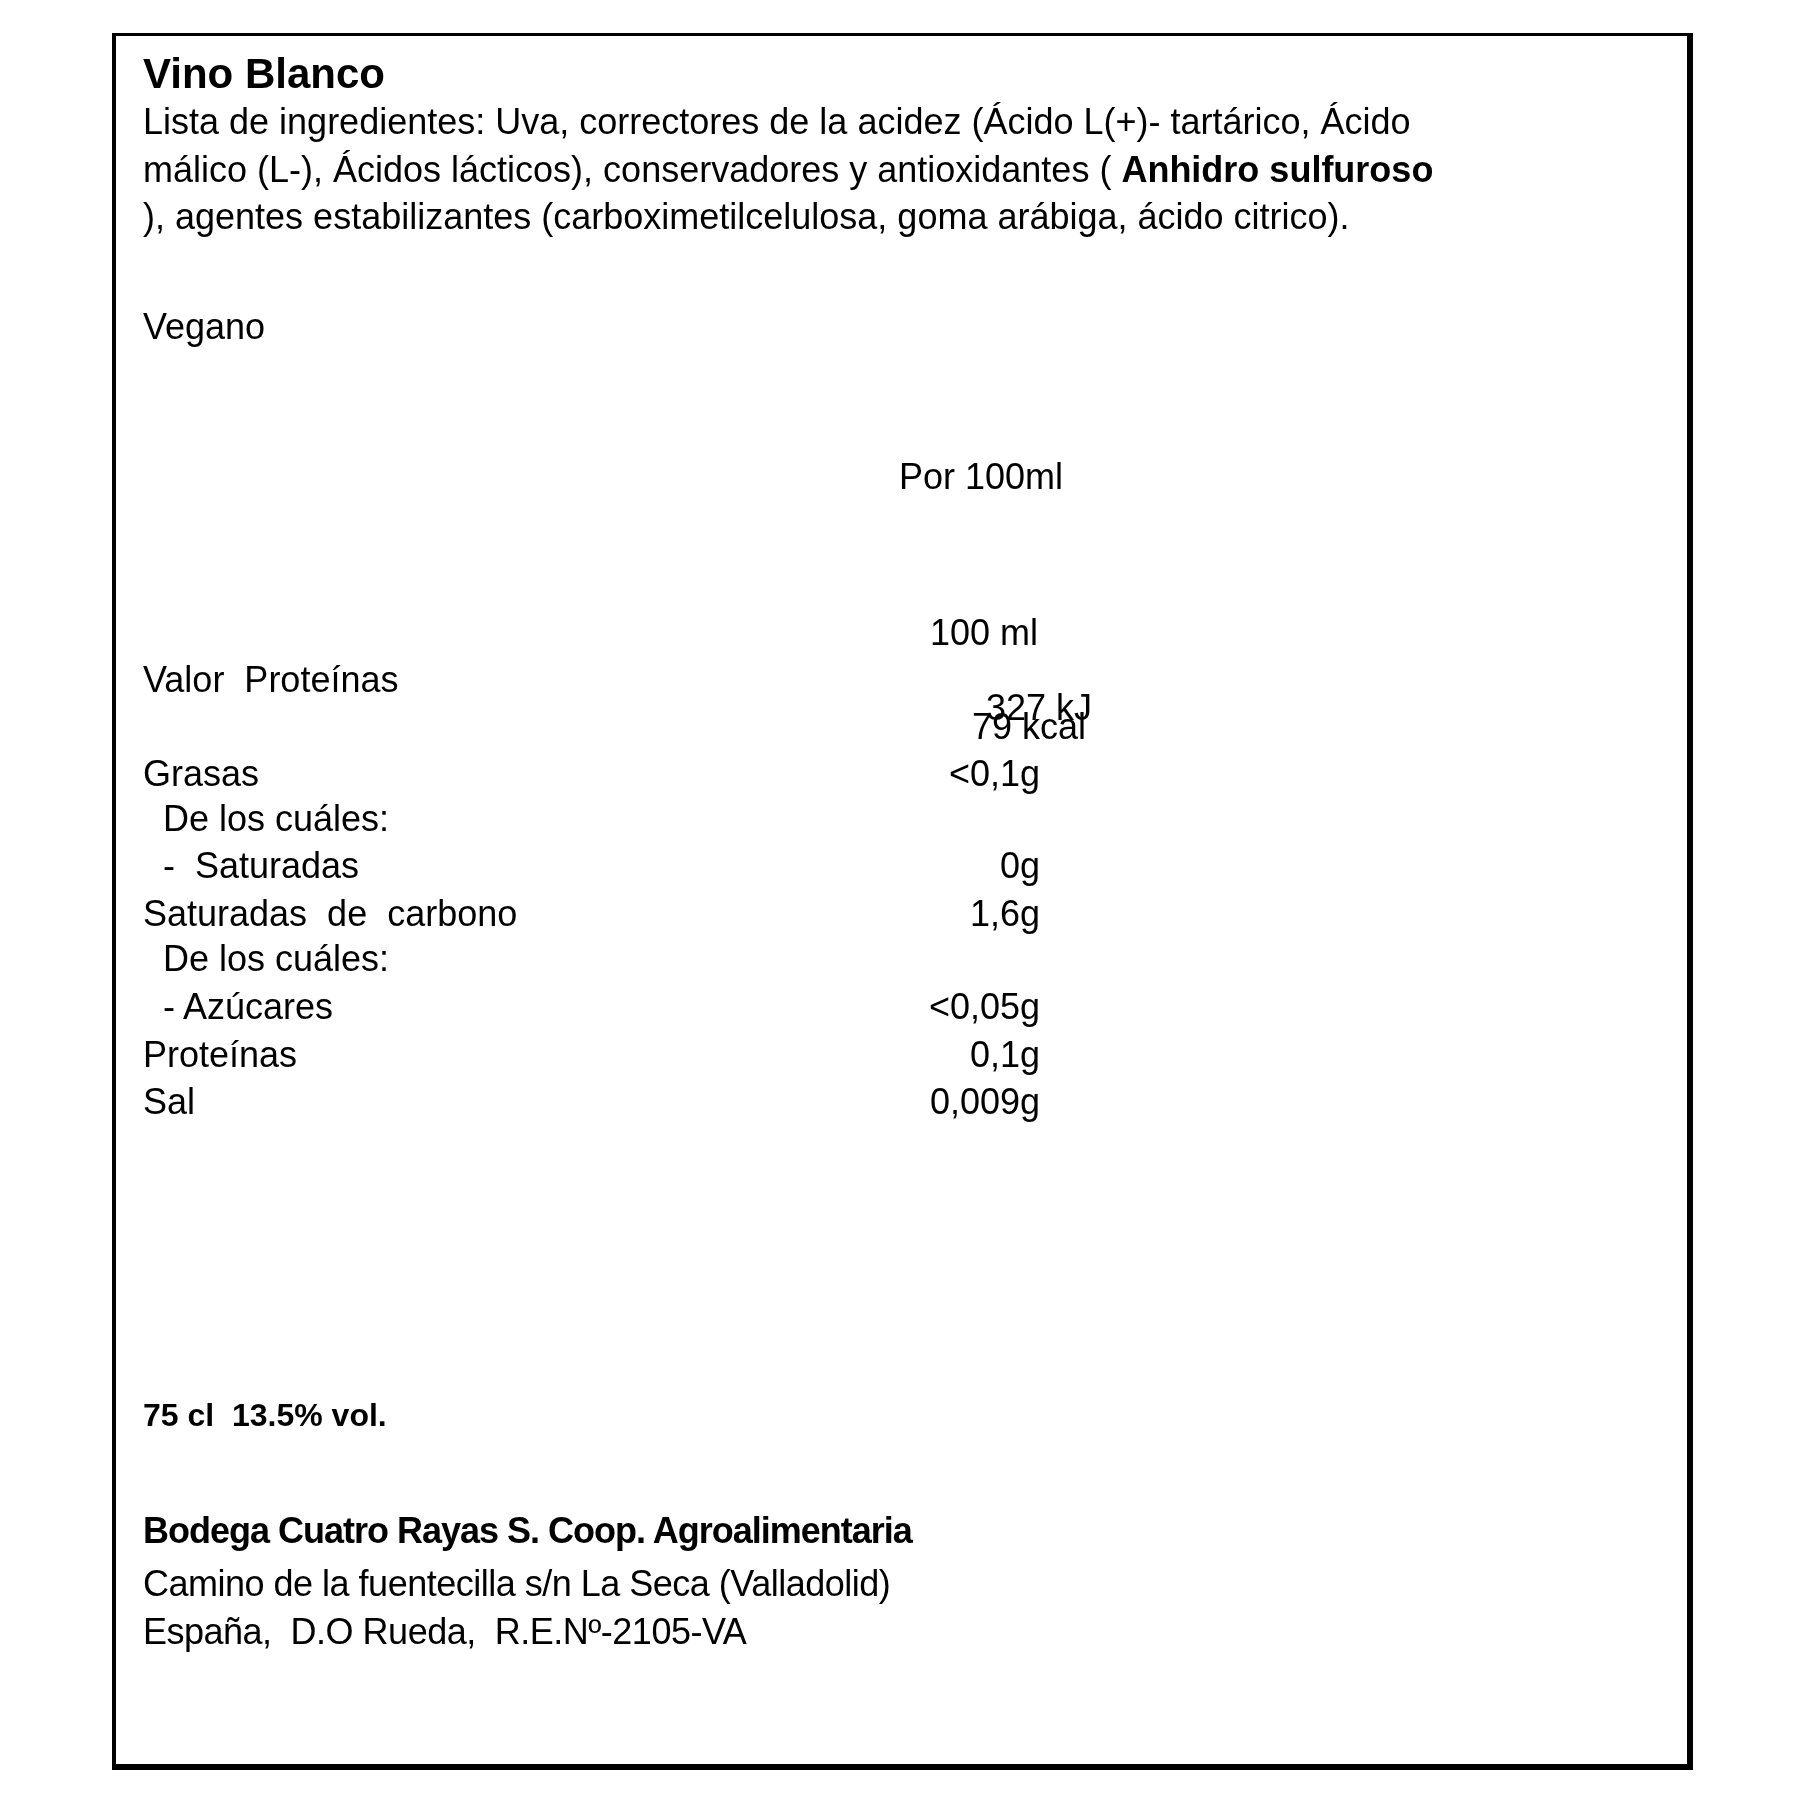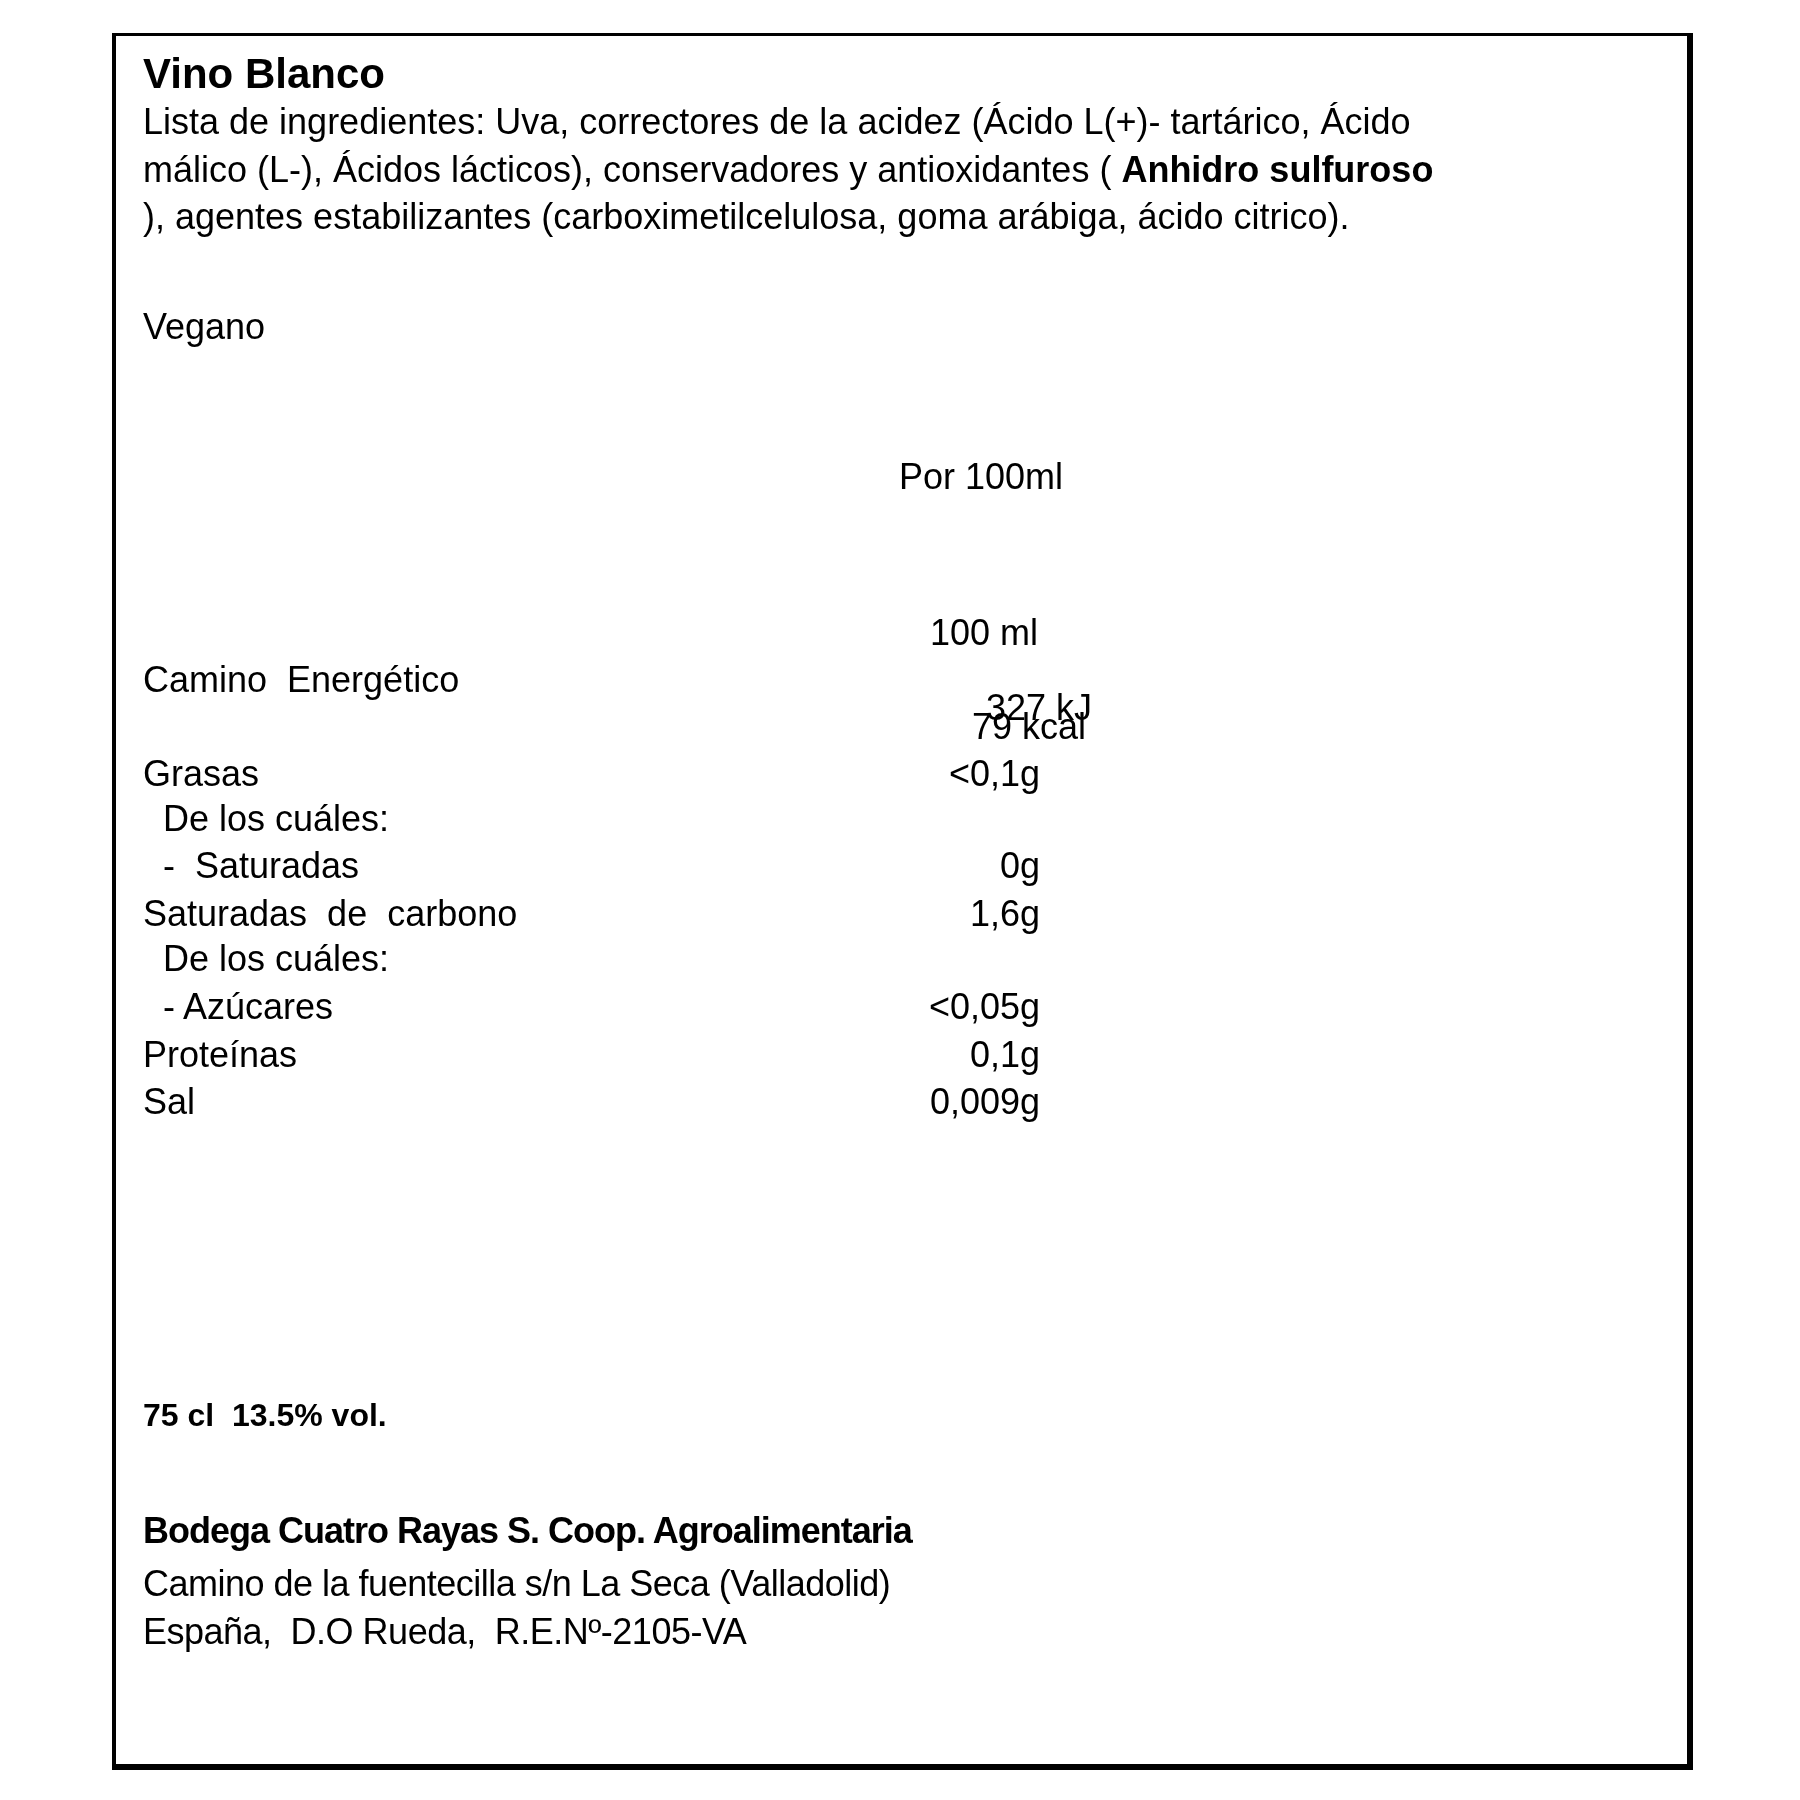--- a/index.html
+++ b/index.html
@@ -26,21 +26,21 @@
 <div class="t body" style="left:143px; top:104px;"><span>Lista de ingredientes: Uva, correctores de la acidez (Ácido L(+)- tartárico, Ácido</span></div>
 <div class="t body" style="left:143px; top:152px;"><span>málico (L-), Ácidos lácticos), conservadores y antioxidantes ( </span><span class="sulf">Anhidro sulfuroso</span></div>
 <div class="t body" style="left:143px; top:199px;"><span>), agentes estabilizantes (carboximetilcelulosa, goma arábiga, ácido citrico).</span></div>
 
 <div class="t body" style="left:143px; top:309px;">Vegano</div>
 
 <div class="t body" style="left:899px; top:428px;margin-top:31px;">Por 100ml</div>
 
 <div class="t body" style="left:930px; top:615px;">100 ml</div>
 
-<div class="t body" style="left:143px; top:662px;">Camino  Energético</div>
+<div class="t body" style="left:143px; top:662px;">Valor  Proteínas</div>
 <div class="t body" style="left:947px; top:690px;margin-left:39px;">327 kJ</div>
 <div class="t body" style="left:972px; top:709px;">79 kcal</div>
 
 <div class="t body" style="left:143px; top:756px;">Grasas</div>
 <div class="t body val" style="left:740px; top:756px;">&lt;0,1g</div>
 
 <div class="t body" style="left:143px; top:801px;">  De los cuáles:</div>
 
 <div class="t body" style="left:143px; top:848px;">  -  Saturadas</div>
 <div class="t body val" style="left:740px; top:848px;">0g</div>

